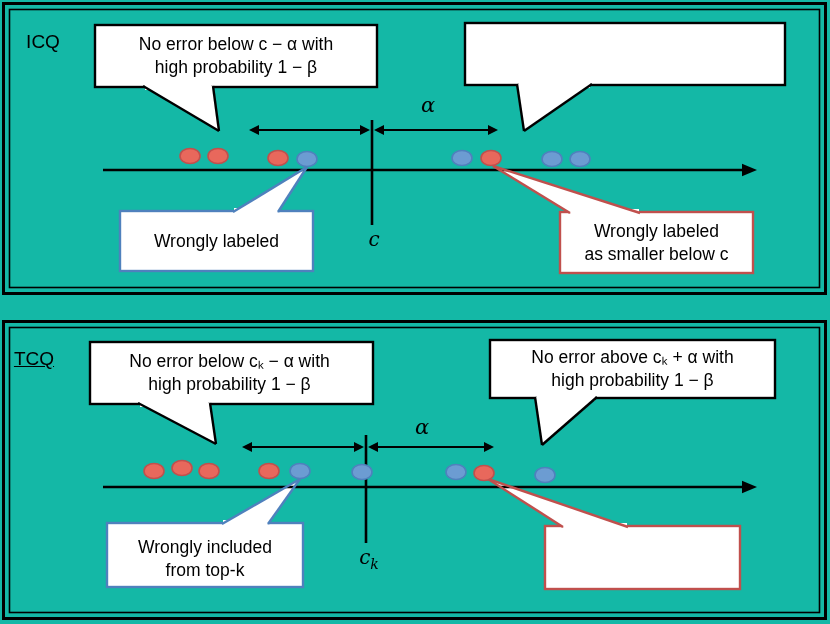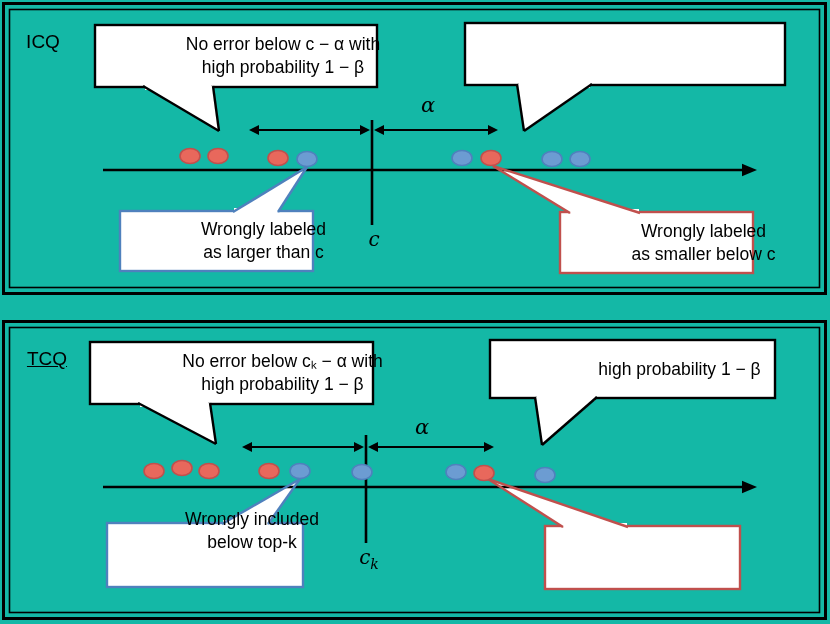--- a/index.html
+++ b/index.html
@@ -13,21 +13,21 @@
   .rb{fill:#fff;stroke:#C0504D;stroke-width:2.4;}
   .wpatch,.wfill{fill:#fff;stroke:none;}
   .kline{stroke:#000;stroke-width:2.4;}
   .bline{stroke:#4F81BD;stroke-width:2.4;}
   .rline{stroke:#C0504D;stroke-width:2.4;}
   .axis{stroke:#000;stroke-width:2.6;}
   .arr{stroke:#000;stroke-width:2.2;}
   .ah{fill:#000;stroke:none;}
   .txt{position:absolute;display:flex;flex-direction:column;justify-content:center;
        align-items:center;text-align:center;}
-  .co{font-size:17.5px;line-height:1.3;margin-left:47px;}
+  .co{font-size:17.5px;line-height:1.3;}
   .co div{white-space:nowrap;}
   .panel-label{font-size:19px;}
   .math{font-family:"DejaVu Serif",serif;font-style:italic;}
   .alpha{font-size:21px;}
   .axis-lab{font-size:20px;}
   .axis-lab sub{font-size:14px;font-style:italic;}
 </style>
 </head>
 <body>
 
@@ -161,44 +161,44 @@
   </div>
 
   <div class="txt math alpha" style="left:406px;top:91px;width:44px;height:28px;">α</div>
 
   <div class="txt math axis-lab" style="left:354px;top:226px;width:40px;height:28px;">
     <div><span>c</span><sub></sub></div>
   </div>
 
   <div class="txt co" style="left:120px;top:211px;width:193px;height:60px;">
     <div>Wrongly labeled</div>
-    <div>as larger than c</div>
   </div>
 
   <div class="txt co" style="left:560px;top:212px;width:193px;height:61px;">
     <div>Wrongly labeled</div>
     <div>as smaller below c</div>
   </div>
 
-  <div class="txt panel-label" style="left:17px;top:345px;width:60px;height:28px;text-decoration:underline;">TCQ</div>
-
-  <div class="txt co" style="left:94px;top:342px;width:283px;height:62px;">
+  <div class="txt panel-label" style="left:4px;top:345px;width:60px;height:28px;text-decoration:underline;">TCQ</div>
+
+  <div class="txt co" style="left:88px;top:342px;width:283px;height:62px;">
     <div>No error below cₖ − α with</div>
     <div>high probability 1 − β</div>
   </div>
 
   <div class="txt co" style="left:490px;top:340px;width:285px;height:58px;">
+    <div>No error above cₖ + α with</div>
     <div>high probability 1 − β</div>
   </div>
 
   <div class="txt math alpha" style="left:400px;top:413px;width:44px;height:28px;">α</div>
 
   <div class="txt math axis-lab" style="left:347px;top:543px;width:44px;height:30px;">
     <div><span>c</span><sub>k</sub></div>
   </div>
 
-  <div class="txt co" style="left:107px;top:499px;width:196px;height:64px;">
+  <div class="txt co" style="left:107px;top:527px;width:196px;height:64px;">
     <div>Wrongly included</div>
-    <div>below top-k</div>
+    <div>from top-k</div>
   </div>
 
 
 </div>
 
 </body></html>

